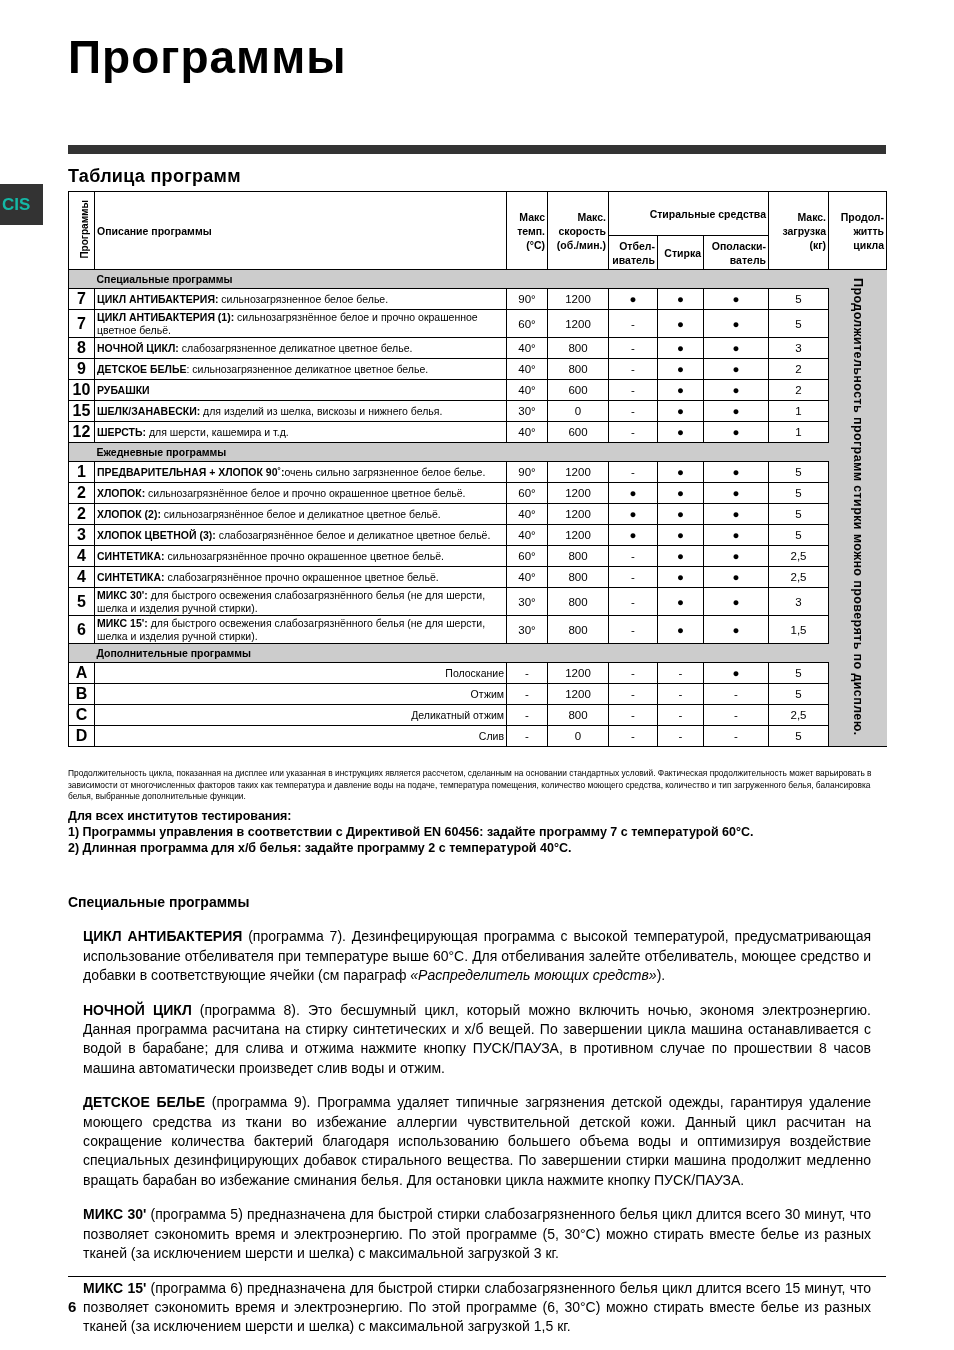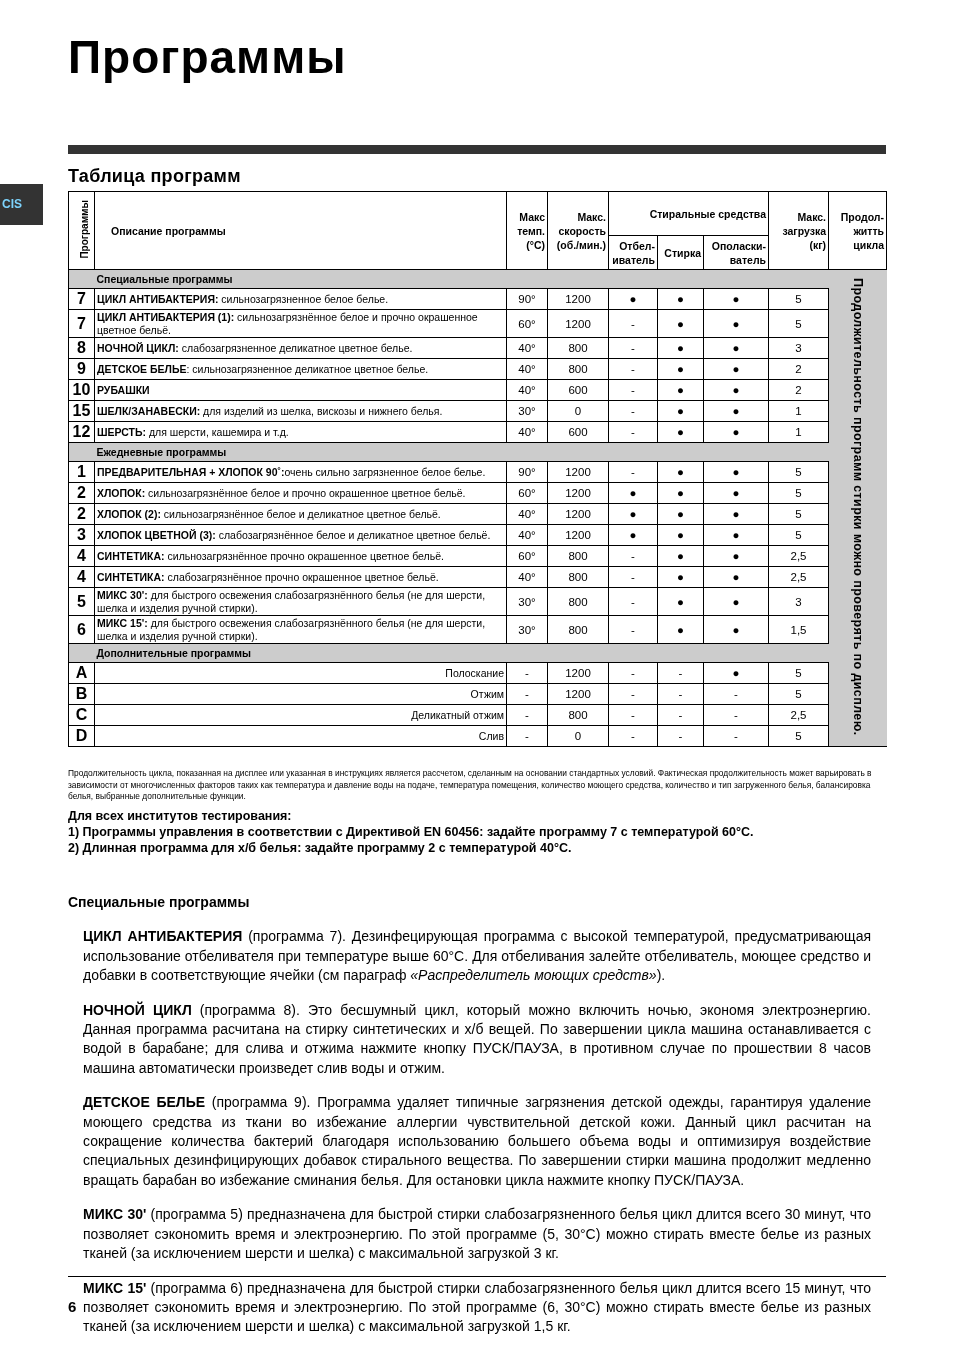--- a/index.html
+++ b/index.html
@@ -1,25 +1,25 @@
 <!DOCTYPE html>
 <html><head>
 <meta charset="utf-8">
 <style>
   html, body { margin: 0; padding: 0; background: #ffffff; }
   body { width: 954px; height: 1350px; position: relative; overflow: hidden; font-family: "Liberation Sans", sans-serif; color: #000; }
   .page-title { position: absolute; left: 68px; top: 30px; font-size: 46px; font-weight: bold; letter-spacing: 1px; margin: 0; }
   .title-bar { position: absolute; left: 68px; top: 145px; width: 818px; height: 9px; background: #333333; }
-  .cis-tab { position: absolute; left: 0; top: 184px; width: 43px; height: 41px; background: #333333; color: #7dd3fc; font-weight: bold; font-size: 12px; line-height: 41px; text-align: left; padding-left: 2px; box-sizing: border-box; }
+  .cis-tab { position: absolute; left: 0; top: 184px; width: 43px; height: 41px; background: #333333; color: #14b8a6; font-weight: bold; font-size: 17px; line-height: 41px; text-align: left; padding-left: 2px; box-sizing: border-box; }
   .section-title { position: absolute; left: 68px; top: 166px; font-size: 18px; font-weight: bold; margin: 0; letter-spacing: 0.3px; }
 
   table.prog { position: absolute; left: 68px; top: 191px; width: 819px; border-collapse: collapse; font-size: 11px; table-layout: fixed; }
   table.prog td, table.prog th { border: 1px solid #000; padding: 0 2px; vertical-align: middle; }
   table.prog th { font-weight: bold; font-size: 10.5px; text-align: right; line-height: 14px; }
-  table.prog th.desc-h { text-align: left; padding-left: 16px; }
+  table.prog th.desc-h { text-align: left; padding-left: 2px; }
   .vert-head { writing-mode: vertical-rl; transform: rotate(180deg); font-size: 10px; font-weight: bold; white-space: nowrap; display: inline-block; }
   tr.group td { background: #cccccc; font-weight: bold; font-size: 10.5px; height: 18px; border-left: none; border-right: none; }
   tr.group td.g-first { border-left: 1px solid #000; }
   td.num { text-align: center; font-weight: bold; font-size: 16px; }
   td.desc { font-size: 10.5px; line-height: 13px; margin-left: 20px; }
   td.desc b { font-weight: bold; }
   td.c { text-align: center; font-size: 11.5px; }
   tr.r1 td { height: 20px; }
   tr.r2 td { height: 27px; }
   td.side { border-top: none; border-bottom: none; text-align: center; padding: 0; background: #fff; }

